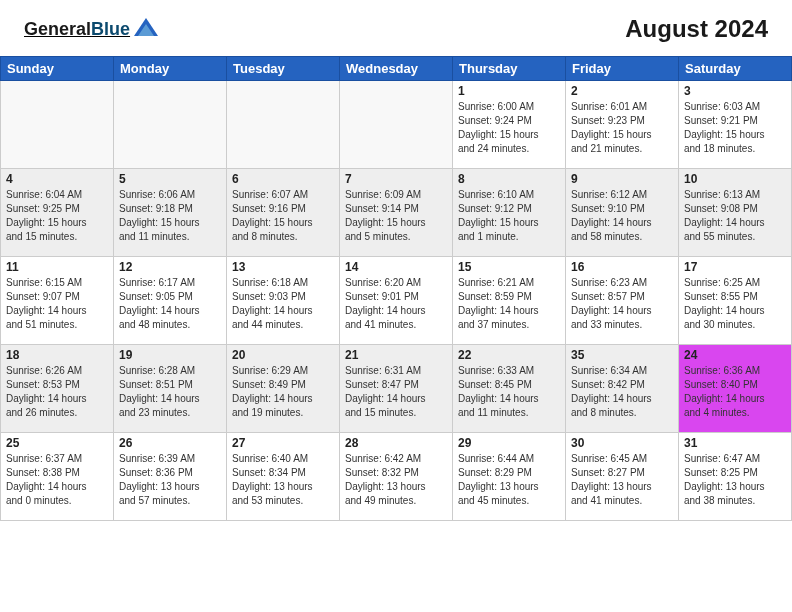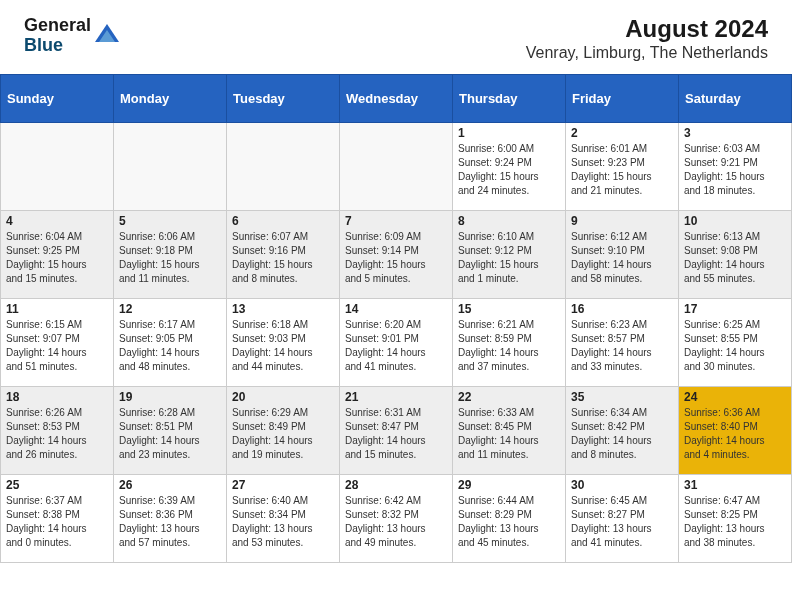--- a/index.html
+++ b/index.html
@@ -1,30 +1,30 @@
 <!DOCTYPE html>
 <html><head>
   <meta charset="utf-8">
   <style>
     * { margin: 0; padding: 0; box-sizing: border-box; }
     body { font-family: Arial, sans-serif; background: #fff; width: 792px; height: 612px; overflow: hidden; }
     
     .header { padding: 16px 24px 8px 24px; display: flex; align-items: flex-start; justify-content: space-between; }
     .logo { display: flex; align-items: center; }
-    .logo-text { display: flex; flex-direction: column; line-height: 1.1; }
+    .logo-text { display: flex; flex-direction: row; line-height: 1.1; text-decoration: underline; }
     .logo-general { font-size: 18px; font-weight: bold; color: #1a1a1a; }
     .logo-blue { font-size: 18px; font-weight: bold; color: #0c4a6e; }
     .logo-icon { width: 28px; height: 28px; margin-left: 2px; }
     
     .title-section { text-align: right; }
     .month-title { font-size: 24px; font-weight: bold; color: #1a1a1a; line-height: 1.1; }
     .location { font-size: 16px; color: #333; margin-top: 2px; }
     
     .calendar { width: 100%; border-collapse: collapse; margin-top: 4px; }
-    .calendar th { background: #2563c0; color: white; text-align: left; padding: 16px 6px; font-size: 13px; border: 1px solid #1a4fa0; }
+    .calendar th { background: #2563c0; color: white; text-align: left; padding: 4px 6px; font-size: 13px; border: 1px solid #1a4fa0; }
     .calendar td { border: 1px solid #ccc; vertical-align: top; padding: 3px 5px; font-size: 10.5px; color: #222; background: #fff; width: 113px; min-height: 80px; }
     .calendar td.empty { background: #f8f8f8; }
     .day-num { font-weight: bold; font-size: 12px; margin-bottom: 2px; display: block; }
     .day-info { font-size: 10px; line-height: 1.4; color: #333; }
     
     .week-row td { height: 88px; }
     .week-row-alt td { background: #eeeeee; height: 88px; }
     
     table { table-layout: fixed; width: 100%; }
   </style>
@@ -38,21 +38,20 @@
         <span class="logo-general">General</span>
         <span class="logo-blue">Blue</span>
       </div>
       <svg class="logo-icon" viewBox="0 0 28 28">
         <polygon points="14,2 26,20 2,20" fill="#2563c0"></polygon>
         <polygon points="14,8 22,20 6,20" fill="#5b9bd5"></polygon>
       </svg>
     </div>
     <div class="title-section">
       <div class="month-title">August 2024</div>
-      <div class="location">Venray, Limburg, The Netherlands</div>
     </div>
   </div>
 
   <table class="calendar">
     <thead>
       <tr>
         <th>Sunday</th>
         <th>Monday</th>
         <th>Tuesday</th>
         <th>Wednesday</th>
@@ -227,21 +226,21 @@
 Daylight: 14 hours
 and 11 minutes.</div>
           </td>
           <td style="background: rgb(238, 238, 238);">
             <span class="day-num">35</span>
             <div class="day-info" style="white-space: pre-line;">Sunrise: 6:34 AM
 Sunset: 8:42 PM
 Daylight: 14 hours
 and 8 minutes.</div>
           </td>
-          <td style="background: #eab308;">
+          <td style="background: #d946ef;">
             <span class="day-num">24</span>
             <div class="day-info" style="white-space: pre-line;">Sunrise: 6:36 AM
 Sunset: 8:40 PM
 Daylight: 14 hours
 and 4 minutes.</div>
           </td>
         </tr>
         <tr class="week-row">
           <td>
             <span class="day-num">25</span>

